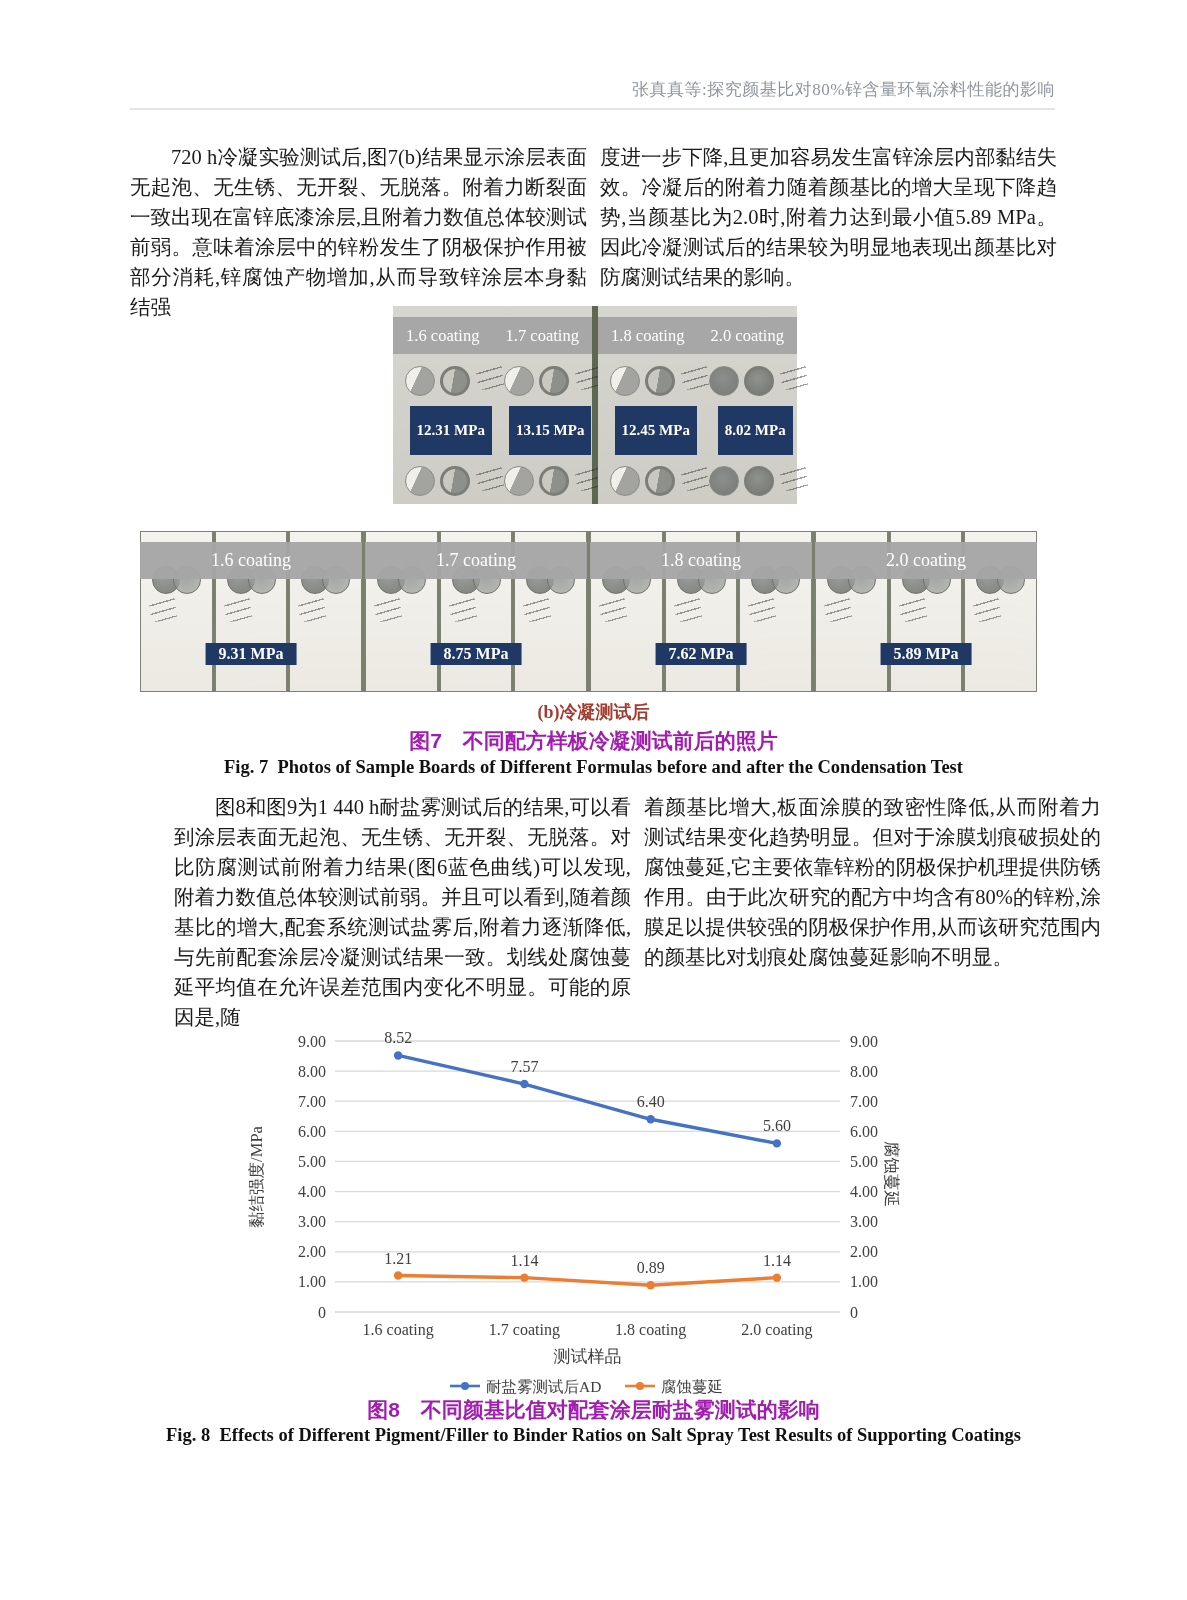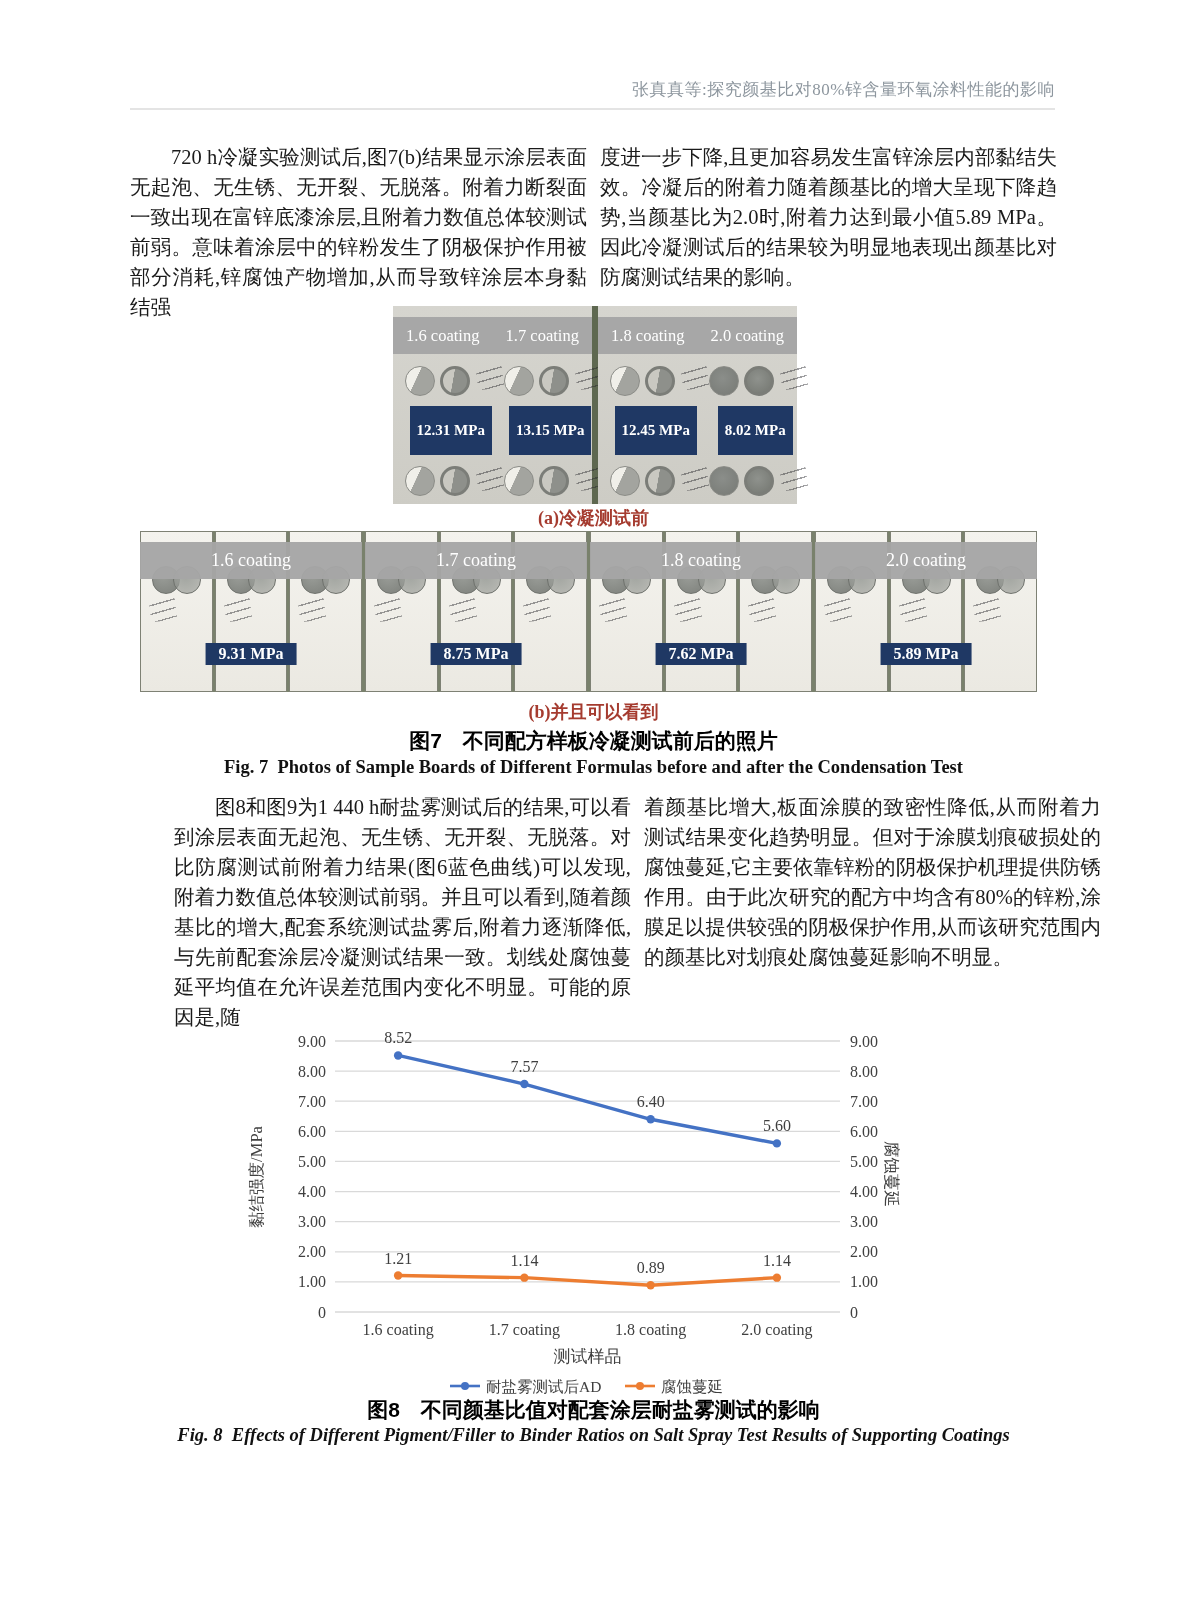--- a/index.html
+++ b/index.html
@@ -63,26 +63,26 @@
   .bandB { position:absolute; top:11px; left:0; right:0; height:37px; z-index:3;
            background:rgba(166,166,166,.96); color:#fff; text-align:center; font-size:18px; line-height:37px; }
   .badgeB { position:absolute; top:112px; left:50%; transform:translateX(-50%); z-index:4;
             background:#1f3864; color:#fff; font-weight:bold; font-size:16px; padding:2px 13px; white-space:nowrap; }
 
   
   .cap-red { position:absolute; left:0; width:1187px; text-align:center;
              color:#a53b2f; font-size:18px; font-weight:bold; }
   .cap-a { top:506px; }
   .cap-b { top:700px; }
-  .cap-cn { position:absolute; left:0; width:1187px; text-align:center; color:#000000;
+  .cap-cn { position:absolute; left:0; width:1187px; text-align:center; color:#a21caf;
             font-family:"Liberation Sans","DejaVu Sans",sans-serif; font-weight:bold; font-size:21px; }
   .cap-en { position:absolute; left:0; width:1187px; text-align:center; color:#111;
             font-weight:bold; font-size:18.5px; }
   .cap7cn { top:727px; } .cap7en { top:757px; }
-  .cap8cn { top:1396px; } .cap8en { top:1425px;font-style:italic; }
+  .cap8cn { top:1396px; } .cap8en { top:1425px; }
 
   
   .chart { position:absolute; left:240px; top:1002px; width:700px; height:400px; }
   .chart svg { font-family:"Liberation Serif","DejaVu Serif",serif; }
 
   
   .footer { position:absolute; right:100px; top:1496px; display:flex; align-items:flex-end; }
   .f-left { text-align:right; }
   .f-cn { font-family:"Liberation Sans","DejaVu Sans",sans-serif; font-weight:bold;
           font-size:21px; color:#44546a; letter-spacing:2px; }
@@ -163,21 +163,20 @@
           </div>
         <div class="badge">8.02 MPa</div>
         <div class="pair">
             <span class="cA"></span>
             <span class="cB"></span>
             <span class="scr"></span>
           </div>
       </div>
     </div>
   </div>
-  <div class="cap-red cap-a">(a)冷凝测试前</div>
 
   <div class="fig7b">
     <div class="grp">
       <div class="bandB">1.6 coating</div>
       <div class="badgeB">9.31 MPa</div>
       <div class="board">
           <div class="pairS">
             <span class="cS"></span>
             <span class="cS"></span>
           </div>
@@ -267,21 +266,21 @@
         </div>
       <div class="board">
           <div class="pairS">
             <span class="cS"></span>
             <span class="cS"></span>
           </div>
           <span class="scr"></span>
         </div>
     </div>
   </div>
-  <div class="cap-red cap-b">(b)并且可以看到</div>
+  <div class="cap-red cap-b">(b)冷凝测试后</div>
 
   <div class="cap-cn cap7cn">图7 不同配方样板冷凝测试前后的照片</div>
   <div class="cap-en cap7en">Fig. 7 Photos of Sample Boards of Different Formulas before and after the Condensation Test</div>
 
   <div class="cols b2">
     <p class="col indent">图8和图9为1 440 h耐盐雾测试后的结果,可以看到涂层表面无起泡、无生锈、无开裂、无脱落。对比防腐测试前附着力结果(图6蓝色曲线)可以发现,附着力数值总体较测试前弱。并且可以看到,随着颜基比的增大,配套系统测试盐雾后,附着力逐渐降低,与先前配套涂层冷凝测试结果一致。划线处腐蚀蔓延平均值在允许误差范围内变化不明显。可能的原因是,随</p>
     <p class="col">着颜基比增大,板面涂膜的致密性降低,从而附着力测试结果变化趋势明显。但对于涂膜划痕破损处的腐蚀蔓延,它主要依靠锌粉的阴极保护机理提供防锈作用。由于此次研究的配方中均含有80%的锌粉,涂膜足以提供较强的阴极保护作用,从而该研究范围内的颜基比对划痕处腐蚀蔓延影响不明显。</p>
   </div>
 
   <div class="chart" id="chart"><svg viewBox="0 0 700 400" width="700" height="400" xmlns="http://www.w3.org/2000/svg">

